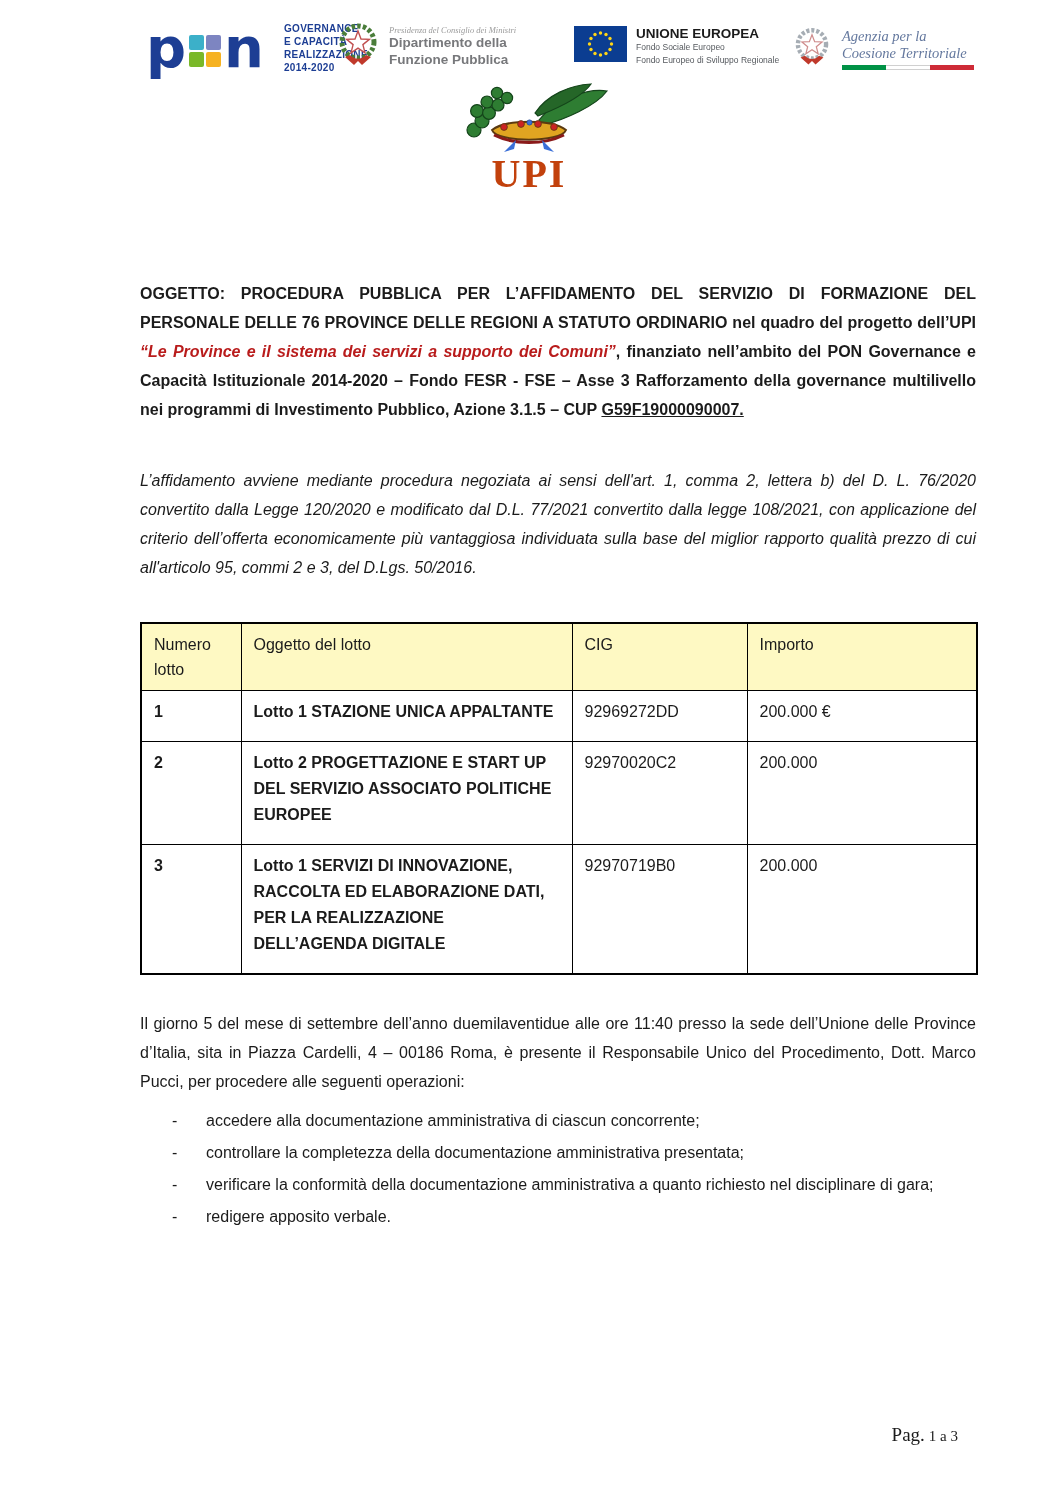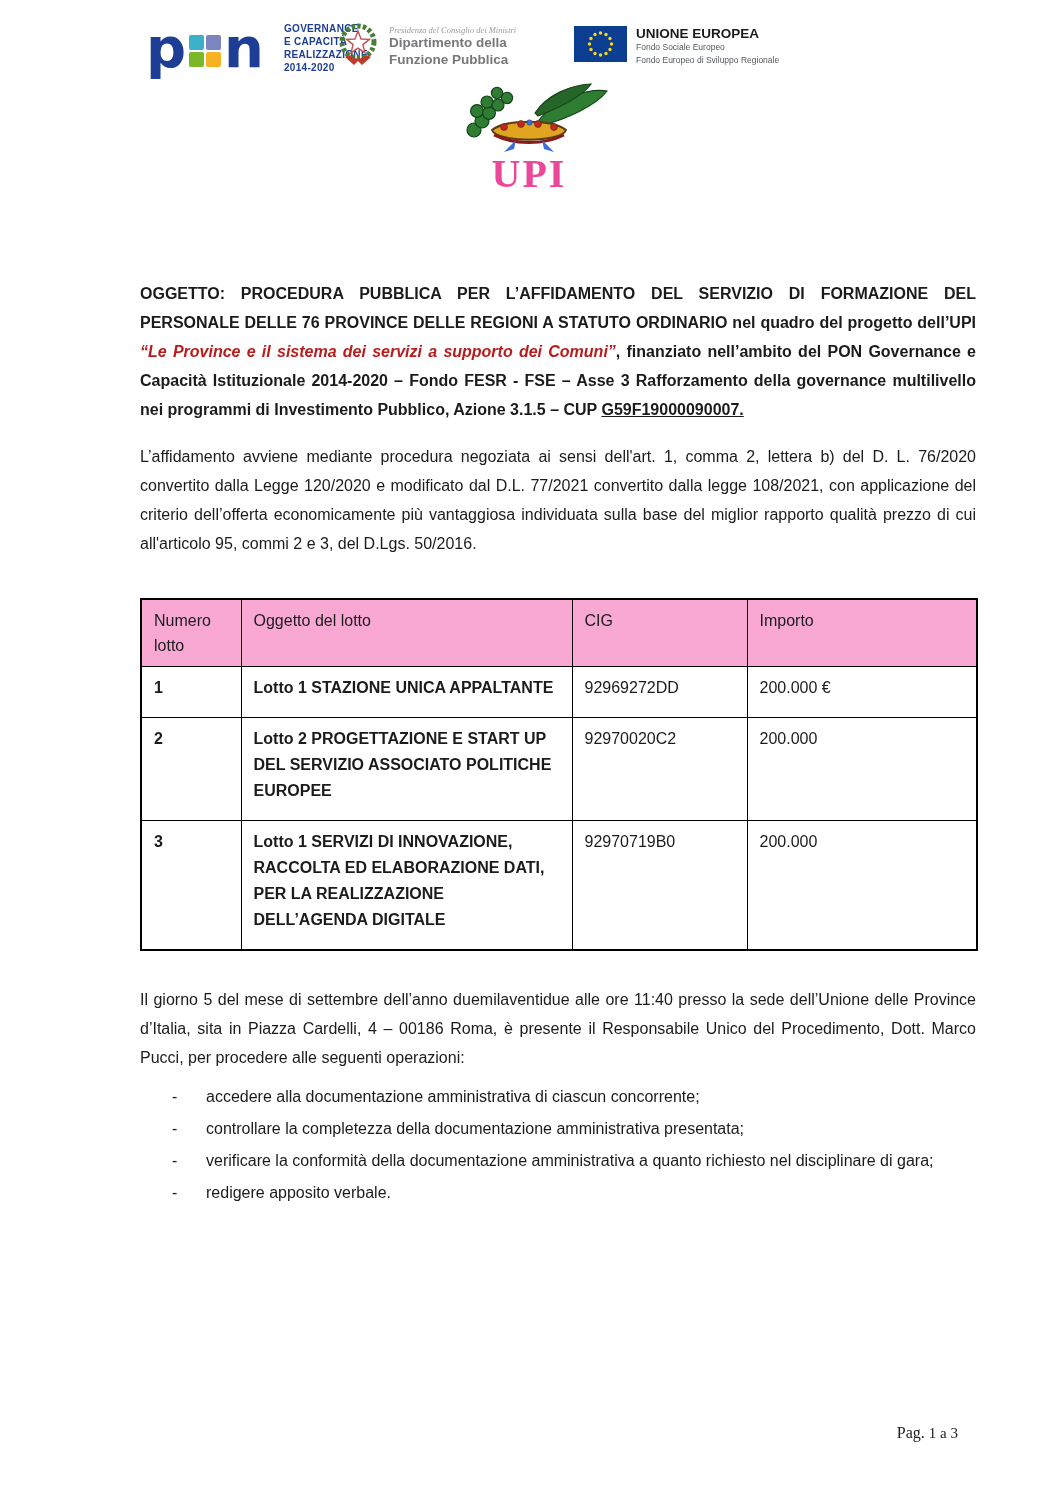--- a/index.html
+++ b/index.html
@@ -36,49 +36,49 @@
              color:#64789e;line-height:1.15;}
   .ag-bar{display:flex;height:5px;margin-top:3px;width:132px;}
   .ag-bar span{flex:1;display:block;}
   .bar-green{background:#009246;}
   .bar-white{background:#fff;border-top:1px solid #d0d0d0;border-bottom:1px solid #d0d0d0;}
   .bar-red{background:#ce2b37;}
 
   
   .upi-block{position:absolute;top:78px;left:0;right:0;text-align:center;}
   .upi-word{font-family:"Liberation Serif",serif;font-weight:700;font-size:40px;
-            color:#ec4899;letter-spacing:2px;margin-top:-8px;}
+            color:#c2410c;letter-spacing:2px;margin-top:-8px;}
 
   
   .content{position:absolute;top:252px;left:140px;width:836px;}
   .doc-title{text-align:center;font-weight:700;font-size:18px;margin:0;}
   .para{text-align:justify;font-size:16px;line-height:29px;margin:0;}
   .oggetto{margin-top:27px;font-weight:700;}
   .quote{color:#b91c1c;font-style:italic;}
   .cup{text-decoration:underline;}
-  .affidamento{margin-top:18px;}
+  .affidamento{margin-top:42px;font-style:italic;}
   .lotti-intro{margin-top:38px;text-align:left;}
 
   table.lotti{margin-top:40px;border-collapse:collapse;width:836px;border:2px solid #000;
               table-layout:fixed;}
   table.lotti th,table.lotti td{border:1px solid #000;vertical-align:top;
               padding:8px 12px;font-size:16px;text-align:left;}
-  table.lotti thead th{background:#f9a8d4;font-weight:400;height:48px;line-height:25px;}
+  table.lotti thead th{background:#fef9c3;font-weight:400;height:48px;line-height:25px;}
   table.lotti td{line-height:26px;padding-bottom:16px;}
   .td-num{font-weight:700;}
   .td-oggetto{font-weight:700;text-align:justify;}
 
   .giorno{margin-top:34px;}
   ul.ops{list-style:none;margin:10px 0 0 0;padding:0;font-size:16px;line-height:29px;}
   ul.ops li{display:flex;margin-bottom:3px;}
   ul.ops .dash{width:34px;padding-left:32px;flex:none;}
   ul.ops .op-text{flex:1;padding-right:4px;}
 
   .footer{position:absolute;top:1424px;right:100px;font-family:"Liberation Serif",serif;color:#1b1b1b;}
-  .footer .lbl{font-size:16px;}
+  .footer .lbl{font-size:19px;}
   .footer .val{font-size:15px;}
 </style>
 </head>
 <body>
 
 <div class="page">
 
   <header class="logos">
 
     <div class="logo logo-pon">
@@ -135,20 +135,38 @@
           <path d="M12,39 L21,47 L25,43 L29,47 L38,39 L33,37 C28,42 22,42 17,37 Z" fill="#c0392b"></path>
         </svg>
       </span>
       <div class="dip-text">
         <div class="dip-script">Presidenza del Consiglio dei Ministri</div>
         <div class="dip-name">Dipartimento della</div>
         <div class="dip-name">Funzione Pubblica</div>
       </div>
     </div>
 
+    <div class="logo logo-ag">
+      <span>
+        <svg width="44" height="50" viewBox="0 0 50 54">
+          <circle cx="25" cy="24" r="16" fill="none" stroke="#a6adb4" stroke-width="5" stroke-dasharray="3.5 2.2"></circle>
+          <polygon points="25,13 28,21 36.4,21.3 29.9,26.6 32,34.8 25,30.1 18,34.8 20.1,26.6 13.6,21.3 22,21" fill="#fff" stroke="#cf8d8d" stroke-width="1.4"></polygon>
+          <path d="M12,39 L21,47 L25,43 L29,47 L38,39 L33,37 C28,42 22,42 17,37 Z" fill="#c0392b"></path>
+        </svg>
+      </span>
+      <div class="ag-text">
+        <div class="ag-script">Agenzia per la</div>
+        <div class="ag-script">Coesione Territoriale</div>
+        <div class="ag-bar">
+          <span class="bar-green"></span>
+            <span class="bar-white"></span>
+            <span class="bar-red"></span>
+        </div>
+      </div>
+    </div>
   </header>
 
   <div class="upi-block">
     <span>
       <svg width="170" height="76" viewBox="0 0 170 76">
         <g fill="#2e7d32" stroke="#14441a" stroke-width="1.2">
           <circle cx="30" cy="52" r="7"></circle>
             <circle cx="38" cy="43" r="7"></circle>
             <circle cx="33" cy="33" r="6.4"></circle>
           <circle cx="45" cy="35" r="6.4"></circle>

